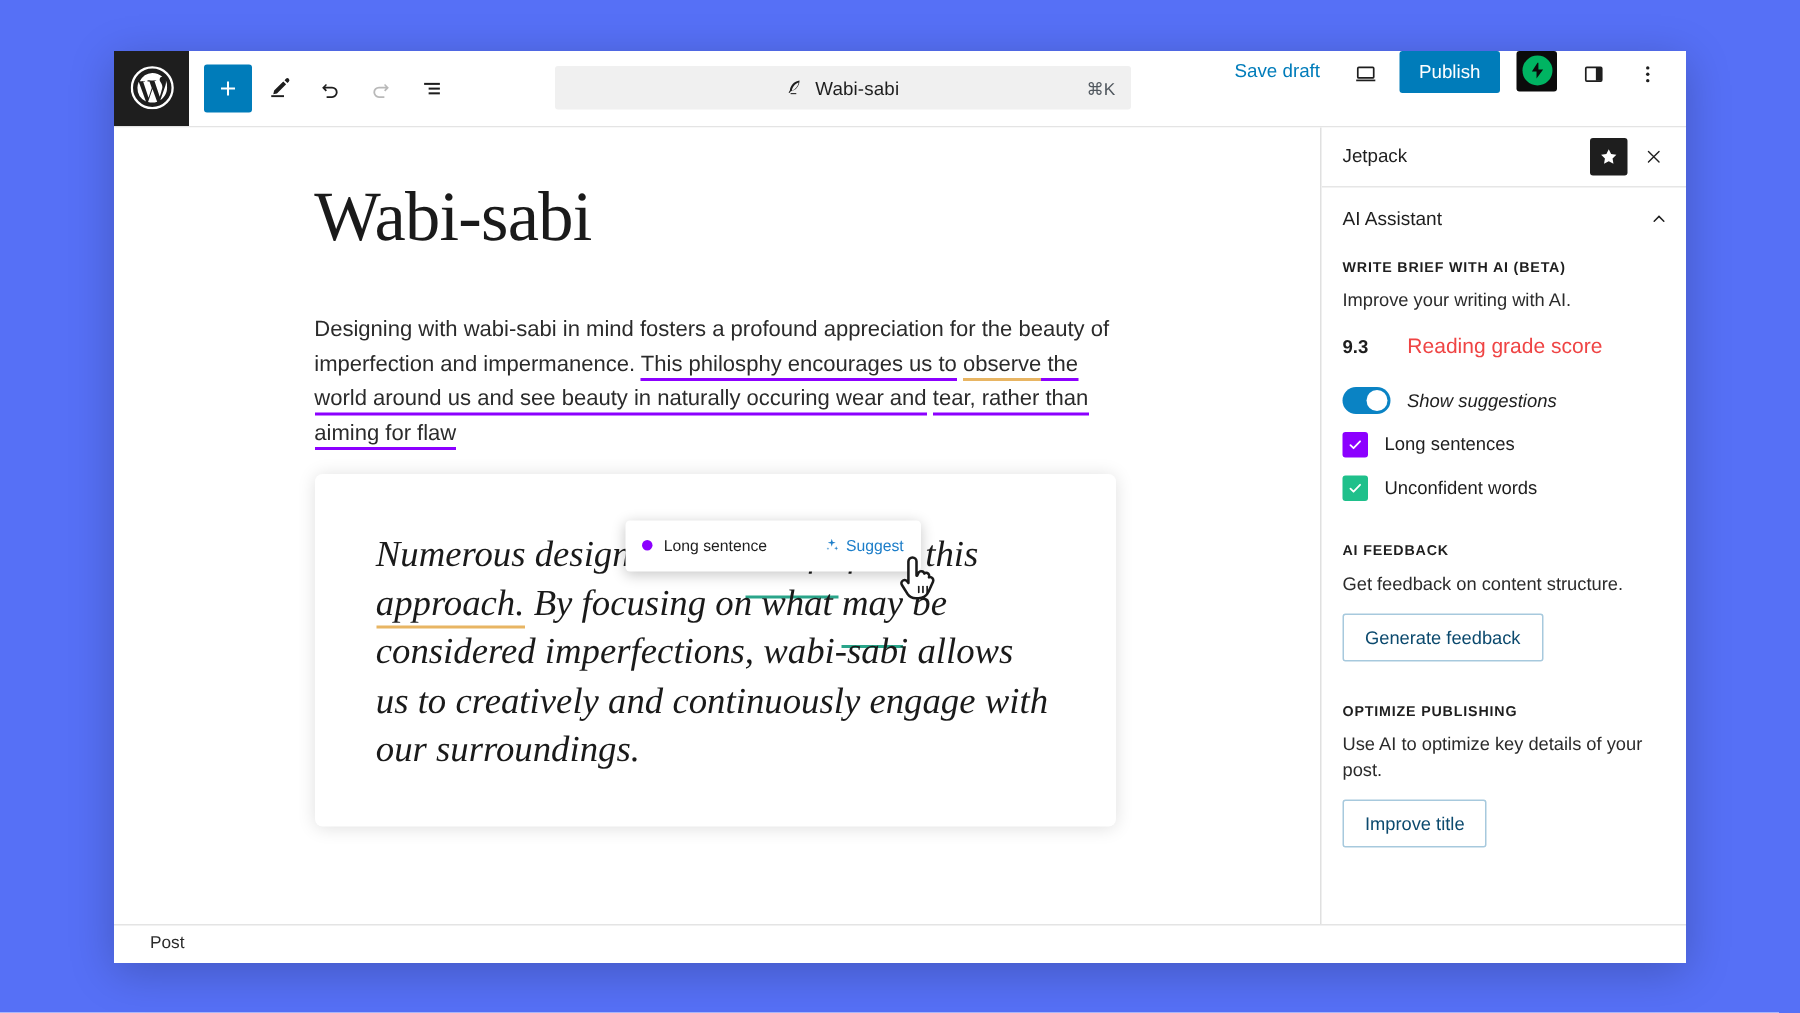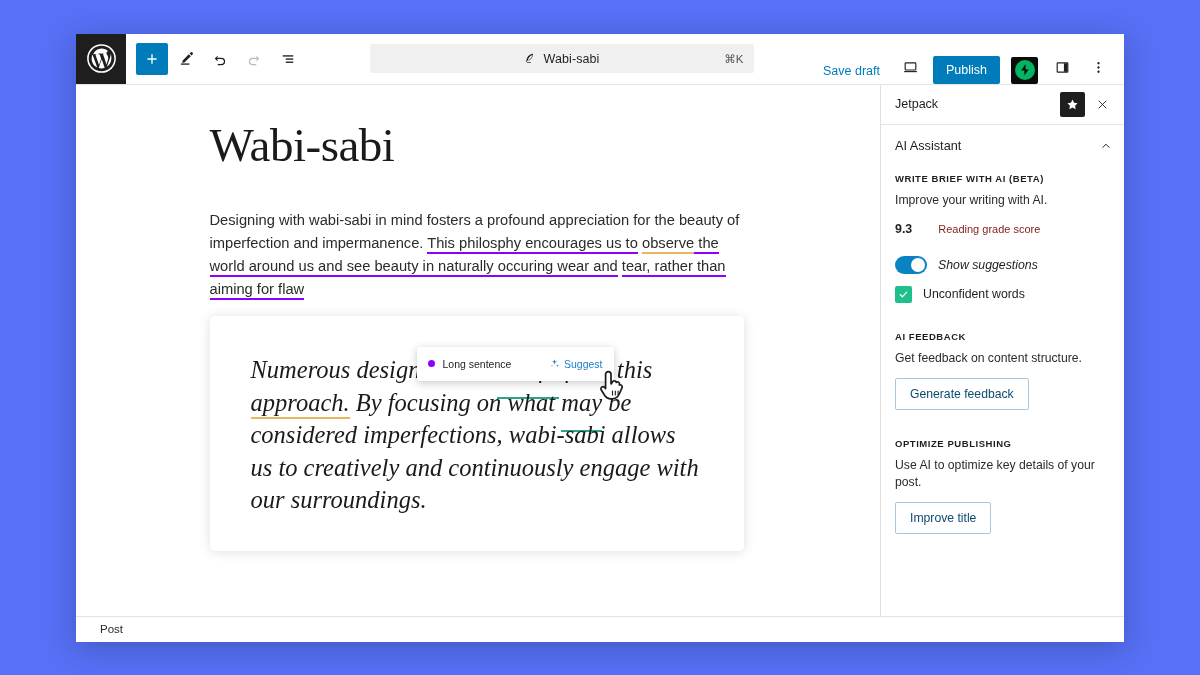--- a/index.html
+++ b/index.html
@@ -73,21 +73,21 @@
     display: flex; align-items: center; justify-content: center; gap: 7px;
   }
   .doc-chip .feather { width: 13px; height: 13px; display:block; }
   .doc-chip .title { font-size: 12.5px; color: #1e1e1e; letter-spacing: .1px; }
   .doc-chip .kbd {
     position: absolute; right: 10px; top: 50%; transform: translateY(-50%);
     font-size: 11.5px; color: #50575e;
   }
 
   .tools-right {
-    display: flex; align-items: flex-end; gap: 4px;
+    display: flex; align-items: flex-start; gap: 4px;
     padding-right: 10px;
   }
   .save-draft {
     font-size: 12.5px; color: #007cba;
     background: none; border: none; cursor: pointer;
     padding: 6px 10px;
   }
   .publish {
     background: #007cba; color: #fff;
     font-size: 12.5px; font-weight: 400;
@@ -223,21 +223,21 @@
   .sb-panel-head .t { flex: 1 1 auto; font-size: 12.7px; color: #1e1e1e; font-weight: 400;}
   .sb-body { padding: 0 14px 14px 14px; }
   .sb-kicker {
     font-size: 9.5px; letter-spacing: .55px; font-weight: 700;
     color: #1e1e1e; text-transform: uppercase;
     margin-top: 6px;
   }
   .sb-desc { font-size: 12.2px; color: #2b2b2b; margin-top: 8px; line-height: 17px; }
   .score-row { display: flex; align-items: baseline; gap: 26px; margin-top: 13px; }
   .score-val { font-size: 12.4px; color: #1e1e1e; font-weight: 600; }
-  .score-lbl { font-size: 11px; color: #7f1d1d; text-align: right; }
+  .score-lbl { font-size: 14px; color: #ef4444; text-align: right; }
 
   .toggle-row { display: flex; align-items: center; gap: 11px; margin-top: 20px; font-style: italic; }
   .toggle {
     width: 32px; height: 18px; border-radius: 9px;
     background: #0a83c4; position: relative; cursor: pointer;
     flex: 0 0 32px;
   }
   .toggle .knob {
     position: absolute; right: 2px; top: 2px;
     width: 14px; height: 14px; border-radius: 50%; background: #fff;
@@ -447,20 +447,28 @@
         </div>
 
         <div class="toggle-row">
           <span class="toggle">
             <span class="knob"></span>
           </span>
           <span class="toggle-lbl">Show suggestions</span>
         </div>
 
 
+        <div class="check-row">
+          <span class="chk" style="background:#8c00ff">
+            <svg viewBox="0 0 24 24">
+                <path d="M5 12.5l4.5 4.5L19 7" fill="none" stroke="#ffffff" stroke-width="2.6" stroke-linecap="round" stroke-linejoin="round"></path>
+              </svg>
+          </span>
+          <span class="check-lbl">Long sentences</span>
+        </div>
 
         <div class="check-row">
           <span class="chk" style="background:#1fc08b">
             <svg viewBox="0 0 24 24">
                 <path d="M5 12.5l4.5 4.5L19 7" fill="none" stroke="#ffffff" stroke-width="2.6" stroke-linecap="round" stroke-linejoin="round"></path>
               </svg>
           </span>
           <span class="check-lbl">Unconfident words</span>
         </div>
 

